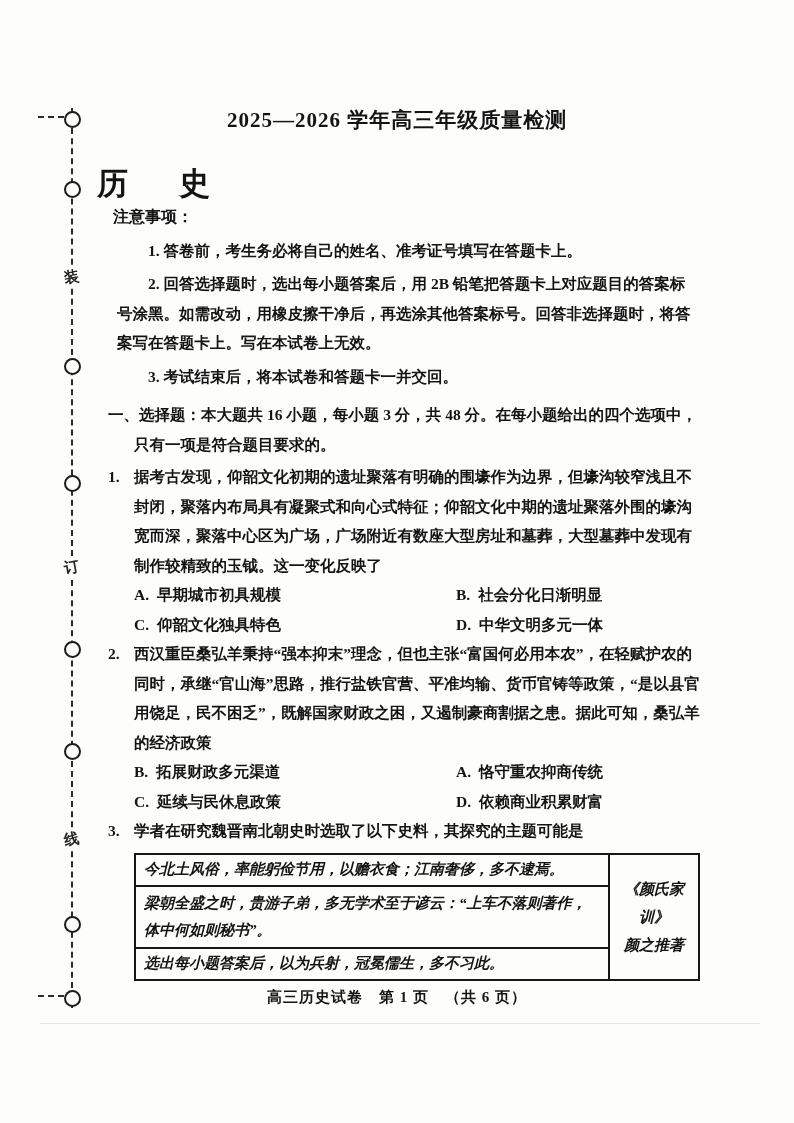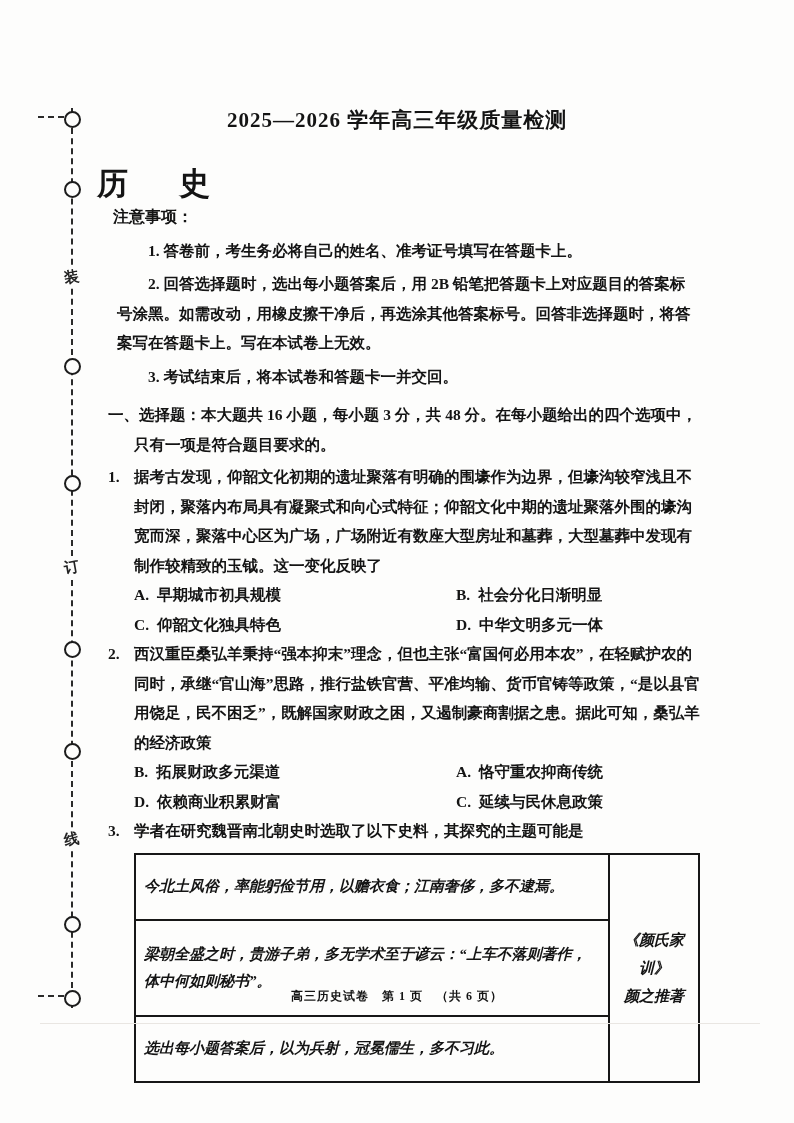--- a/index.html
+++ b/index.html
@@ -71,28 +71,28 @@
   }
   .q3-table td{
     border:2px solid #171717;
     font-family:"Liberation Serif","DejaVu Serif",serif;
     font-style:italic;font-weight:700;font-size:15px;
   }
   .q3-table td.src-cell{
     width:84px;text-align:center;vertical-align:middle;
     font-size:15px;line-height:28px;padding:2px 2px;
   }
-  .q3-table td.row-cell{padding:18px 8px;line-height:27px;}
+  .q3-table td.row-cell{padding:1px 8px;line-height:27px;}
   .q3-table tr.r1 td, .q3-table tr.r3 td{height:28px;}
   .q3-table tr.r2 td{height:58px;}
 
   
   .page-footer{
     position:absolute;top:988px;left:97px;width:600px;
-    text-align:center;font-size:12px;font-weight:700;letter-spacing:1px;
+    text-align:center;font-size:15px;font-weight:700;letter-spacing:1px;
   }
   .scan-line{
     position:absolute;top:1023px;left:40px;width:720px;height:0;
     border-top:1px solid #e9e6e2;
   }
 </style>
 </head>
 <body>
 
 <div class="page">
@@ -138,22 +138,22 @@
       </div>
     </div>
 
     <div class="question">
       <div class="qbody">
         <span class="qnum">2.</span>
         <span>西汉重臣桑弘羊秉持“强本抑末”理念，但也主张“富国何必用本农”，在轻赋护农的同时，承继“官山海”思路，推行盐铁官营、平准均输、货币官铸等政策，“是以县官用饶足，民不困乏”，既解国家财政之困，又遏制豪商割据之患。据此可知，桑弘羊的经济政策</span>
         <div class="options">
           <div class="opt"><span class="olabel">B.</span><span>拓展财政多元渠道</span></div>
           <div class="opt"><span class="olabel">A.</span><span>恪守重农抑商传统</span></div>
+          <div class="opt"><span class="olabel">C.</span><span>延续与民休息政策</span></div>
           <div class="opt"><span class="olabel">D.</span><span>依赖商业积累财富</span></div>
-          <div class="opt"><span class="olabel">C.</span><span>延续与民休息政策</span></div>
         </div>
       </div>
     </div>
 
     <div class="question">
       <div class="qbody">
         <span class="qnum">3.</span>
         <span>学者在研究魏晋南北朝史时选取了以下史料，其探究的主题可能是</span>
         <table class="q3-table">
           <tbody>

